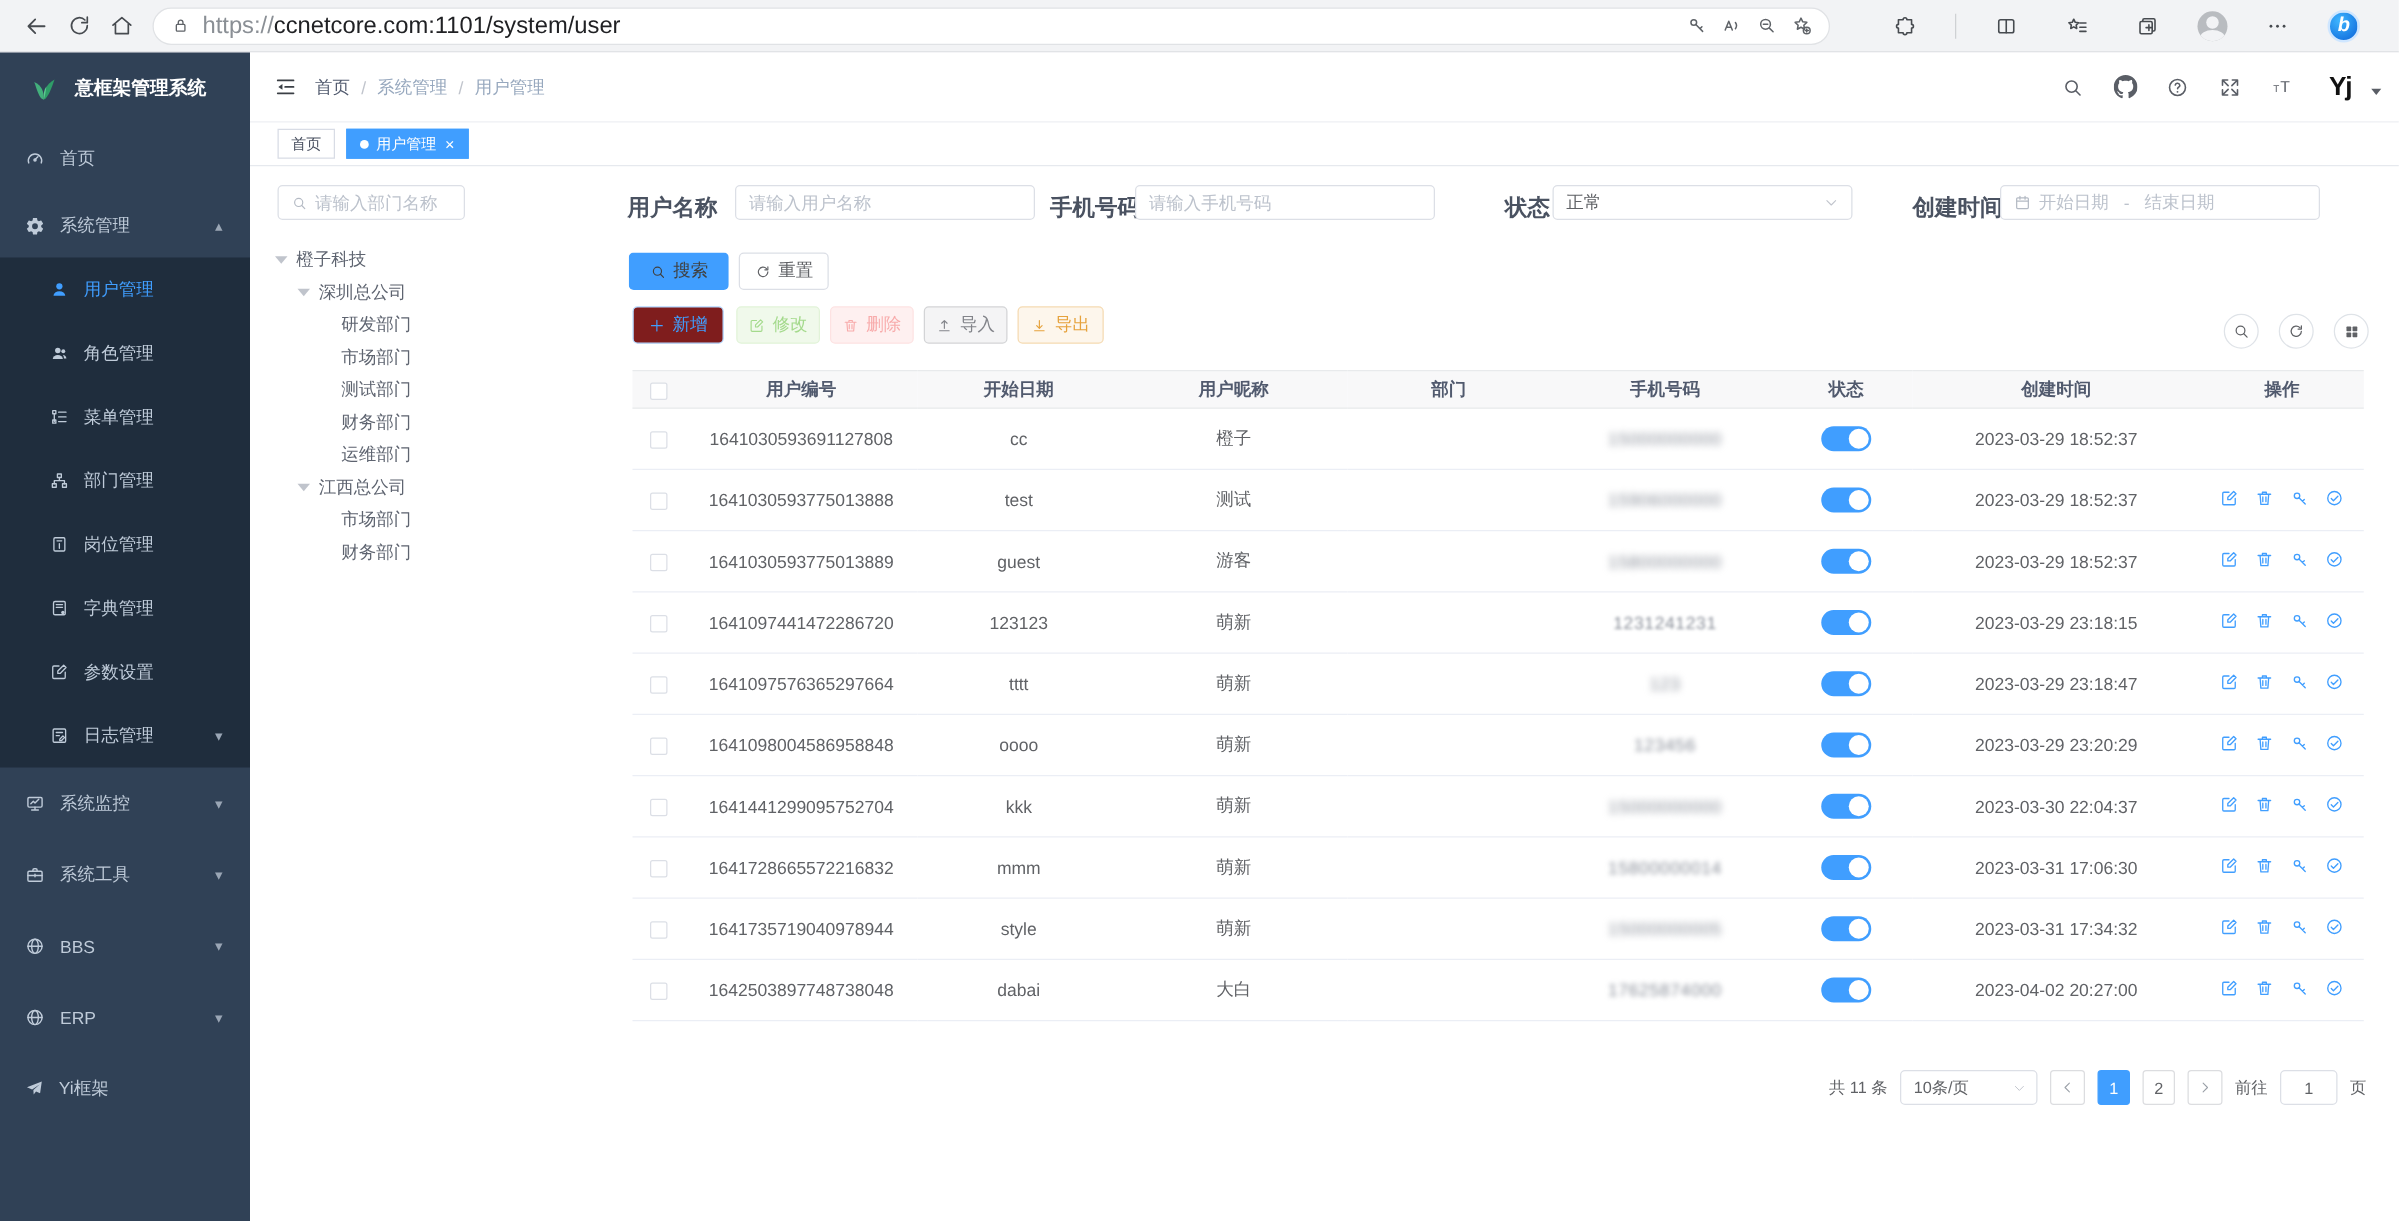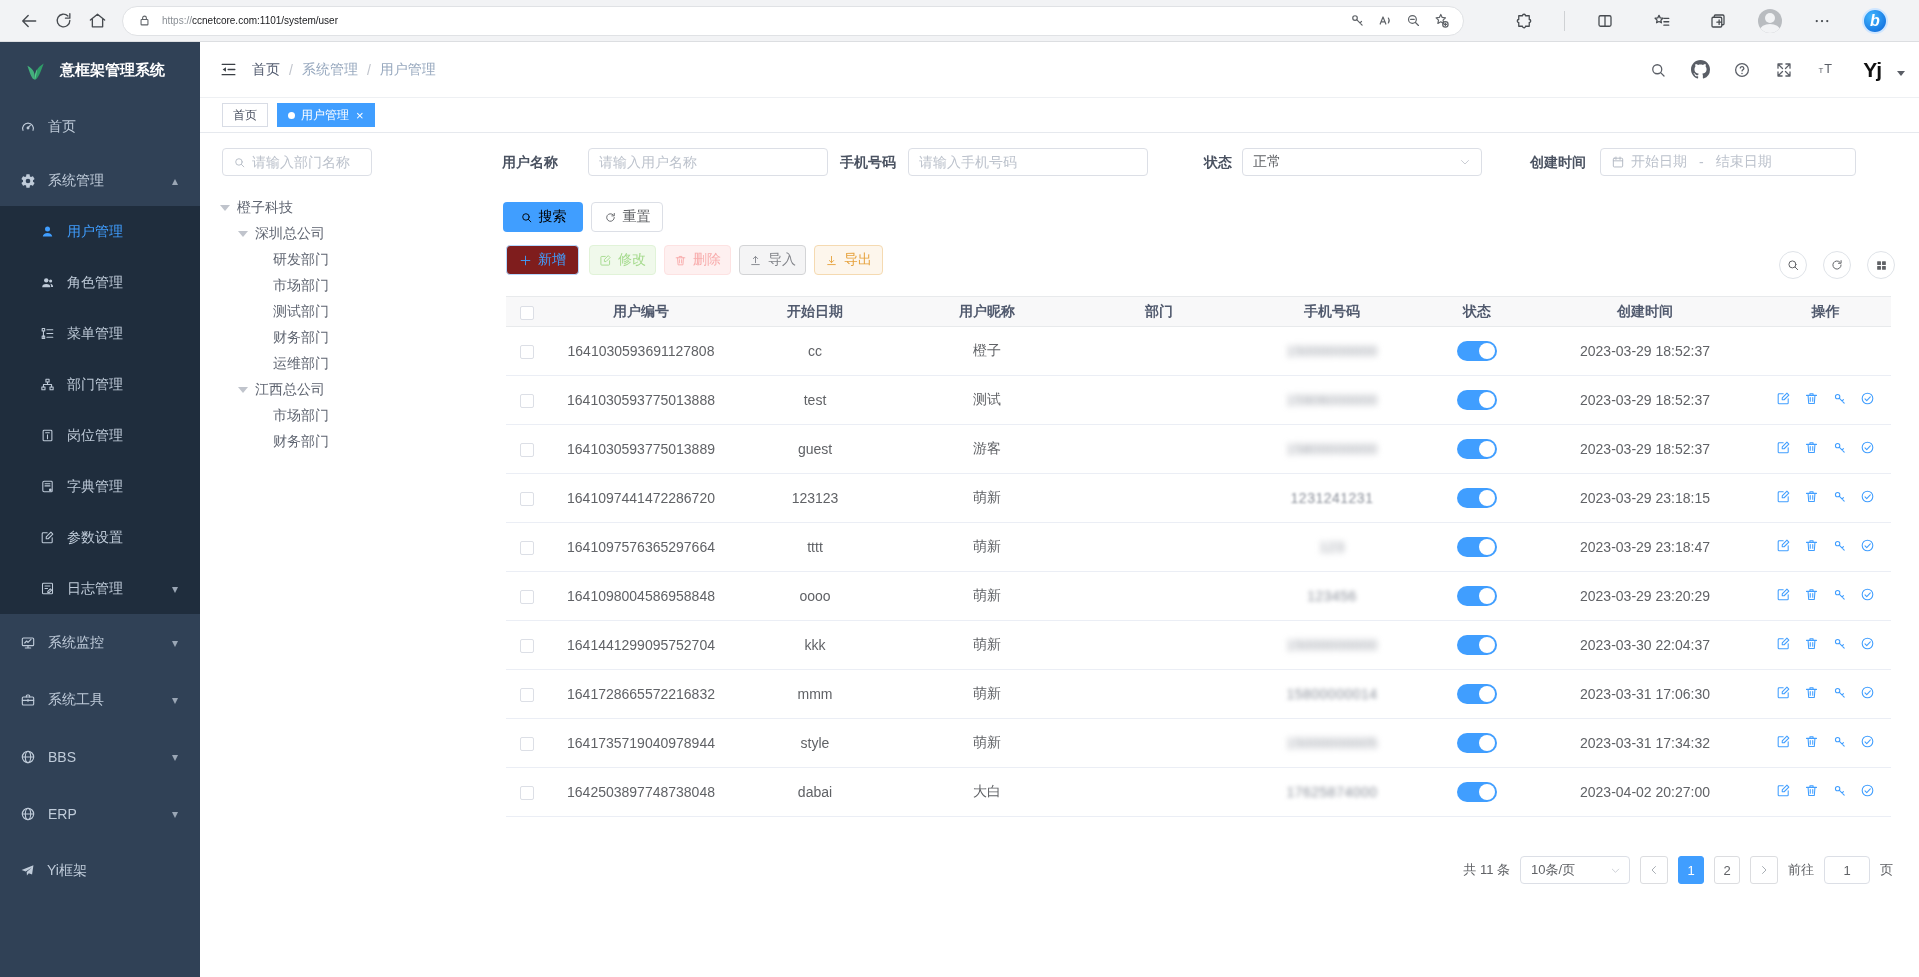--- a/index.html
+++ b/index.html
@@ -8,21 +8,21 @@
 svg{display:block}
 .s{fill:none;stroke:currentColor;stroke-width:1.7;stroke-linecap:round;stroke-linejoin:round}
 .f{fill:currentColor;stroke:none}
 
 .browser-bar{position:absolute;left:0;top:0;width:1919px;height:42px;background:#f2f3f5;
   border-bottom:1px solid #dcdee1;display:flex;align-items:center;color:#474b50}
 .bicon{width:34px;height:34px;display:flex;align-items:center;justify-content:center;border-radius:6px;flex:0 0 auto}
 .bicon:first-child{margin-left:12px}
 .url-pill{height:30px;width:1342px;margin-left:8px;background:#fff;border:1px solid #e0e2e5;
   border-radius:15px;display:flex;align-items:center;padding:0 8px 0 14px}
-.url{flex:1;font-size:10px;color:#202124;margin-left:10px;white-space:nowrap;overflow:hidden}
+.url{flex:1;font-size:19px;color:#202124;margin-left:10px;white-space:nowrap;overflow:hidden}
 .url .proto{color:#8a8f95}
 .pill-icon{width:28px;height:28px;display:flex;align-items:center;justify-content:center;color:#5f6368;flex:0 0 auto}
 .right-cluster{flex:1;display:flex;align-items:center;justify-content:space-evenly;height:100%;padding:0 8px}
 .vdiv{width:1px;height:20px;background:#cfd1d4}
 .avatar-circle{width:24px;height:24px;border-radius:50%;background:#b9bcc0;position:relative;overflow:hidden}
 .avatar-circle::before{content:"";position:absolute;left:7px;top:4px;width:10px;height:10px;border-radius:50%;background:#f2f3f5}
 .avatar-circle::after{content:"";position:absolute;left:2px;top:15px;width:20px;height:12px;border-radius:50%;background:#f2f3f5}
 .copilot{width:26px;height:26px;border-radius:50%;background:radial-gradient(circle at 35% 30%,#3fb6ff,#0b63d8);
   color:#fff;font-weight:bold;font-style:italic;display:flex;align-items:center;justify-content:center;
   font-size:16px;border:2px solid #cfe6ff}
@@ -53,32 +53,32 @@
 .caret-sm{width:0;height:0;border-left:4px solid transparent;border-right:4px solid transparent;border-top:5px solid #5a5e66;margin-top:8px}
 
 .tags-bar{height:35px;border-bottom:1px solid #e6e9ee;display:flex;align-items:center;padding-left:22px;gap:9px}
 .tag{height:24px;display:inline-flex;align-items:center;padding:0 10px;border:1px solid #d8dce5;
   background:#fff;color:#495060;font-size:12px;cursor:pointer}
 .tag.active{background:#409EFF;border-color:#409EFF;color:#fff}
 .tag.active::before{content:"";width:7px;height:7px;border-radius:50%;background:#fff;margin-right:6px}
 .tag .tag-close{margin-left:7px;font-size:13px;line-height:1}
 
 .content{position:relative;height:calc(100% - 92px)}
-.f-label{position:absolute;top:21px;font-weight:bold;color:#4a5261;font-size:14px}
+.f-label{position:absolute;top:21px;font-weight:bold;color:#4a5261;font-size:18px}
 .inp{position:absolute;top:15px;height:28px;border:1px solid #dcdfe6;border-radius:4px;background:#fff;
   display:flex;align-items:center;padding:0 10px;color:#606266;font-size:14px}
 .inp input{border:none;outline:none;flex:1;min-width:0;font-size:14px;color:#606266;font-family:inherit;background:transparent}
 .inp input::placeholder{color:#bcc2cc}
 .inp .lead-icon{color:#b4bac4;margin-right:6px;flex:0 0 auto}
 .chev{margin-left:auto;color:#c0c4cc}
 .date-sep{color:#bcc2cc;padding:0 12px}
 .date-ph{color:#bcc2cc}
 .btn{position:absolute;height:30px;border-radius:4px;display:flex;align-items:center;justify-content:center;
   gap:6px;font-size:14px;cursor:pointer;border:1px solid transparent}
-.btn-primary{background:#409EFF;color:#000000}
+.btn-primary{background:#409EFF;color:#404040}
 .btn-plain{background:#fff;border-color:#dcdfe6;color:#606266}
 .btn-add{background:#7f1d1d;border-color:#b3d8ff;color:#409EFF}
 .btn-edit{background:#f0f9eb;border-color:#e1f3d8;color:#a4da8c}
 .btn-del{background:#fef0f0;border-color:#fde2e2;color:#f8abab}
 .btn-import{background:#f4f4f5;border-color:#d3d4d6;color:#82848a}
 .btn-export{background:#fdf6ec;border-color:#f5dab1;color:#e6a23c}
 .circle-btn{position:absolute;width:28px;height:28px;border-radius:50%;border:1px solid #dfe3e8;background:#fff;
   display:flex;align-items:center;justify-content:center;color:#606266;cursor:pointer}
 
 .tree{position:absolute;left:12px;top:62px;width:280px}

